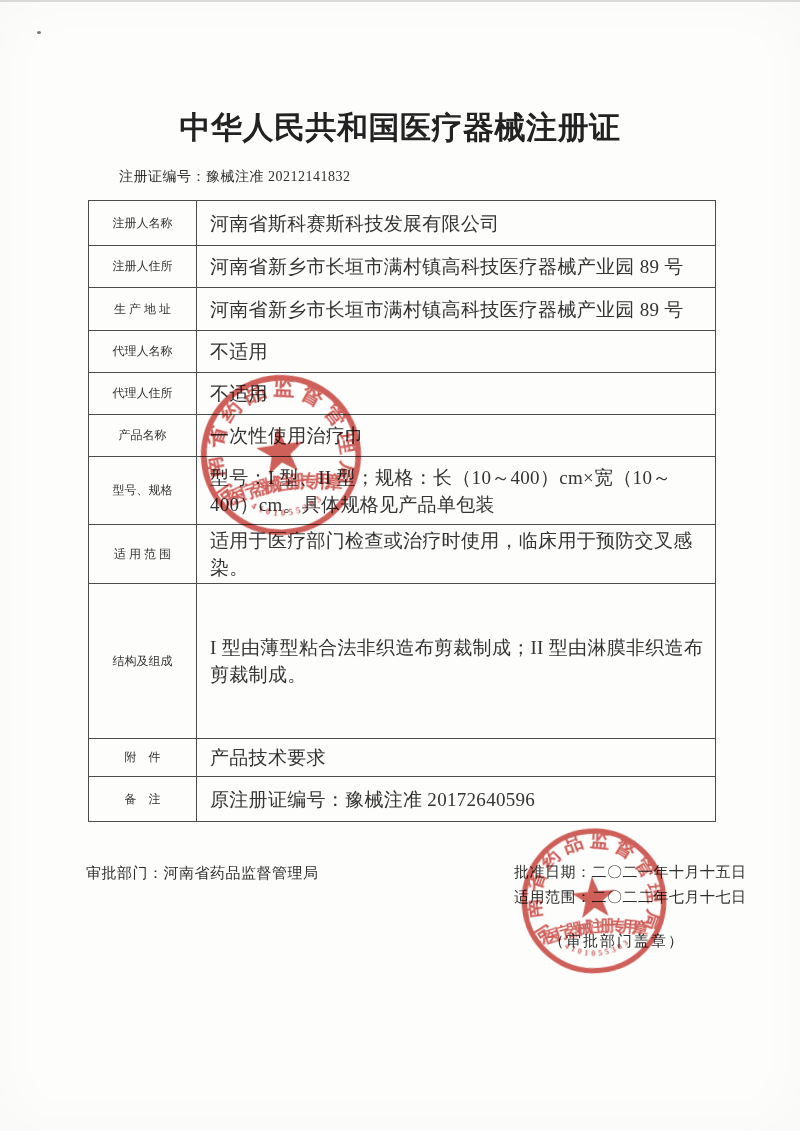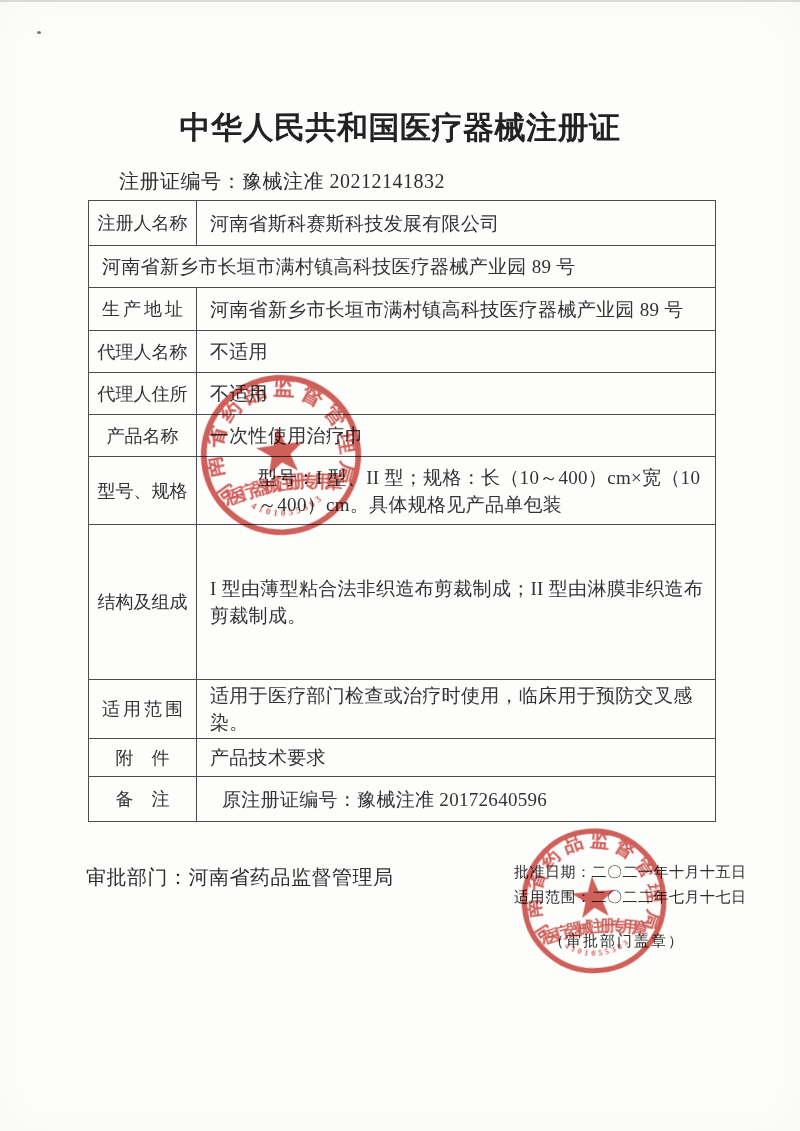--- a/index.html
+++ b/index.html
@@ -11,44 +11,44 @@
     box-shadow:inset 0 0 60px rgba(0,0,0,0.025);
   }
   .scan-edge-top{position:absolute;top:0;left:0;width:100%;height:2px;background:rgba(120,120,120,0.25);}
   .speck{position:absolute;border-radius:50%;background:#4a4a4a;}
   .speck1{left:37px;top:31px;width:4px;height:3px;opacity:.75;}
 
   .doc-title{
     position:absolute;top:107px;left:0;width:100%;
     text-align:center;font-size:31px;font-weight:bold;letter-spacing:0.5px;color:#222;
   }
-  .cert-line{position:absolute;left:119px;top:168px;font-size:20px;letter-spacing:0.5px;}
+  .cert-line{position:absolute;left:119px;top:168px;font-size:14px;letter-spacing:0.5px;}
 
   .cert-table{
     position:absolute;left:88px;top:200px;width:628px;
     border:1.5px solid #4c4c4c;box-sizing:border-box;
     background:transparent;
   }
   .trow{display:flex;box-sizing:border-box;border-bottom:1px solid #4c4c4c;}
   .trow:last-child{border-bottom:none;}
   .tlabel{
     width:108px;flex:0 0 108px;border-right:1px solid #4c4c4c;box-sizing:border-box;
     display:flex;align-items:center;justify-content:center;
-    font-size:18px;text-align:left;color:#333;
+    font-size:12px;text-align:left;color:#333;
   }
   .trow.wide4 .tlabel{letter-spacing:3px;padding-left:3px;}
   .tvalue{
     flex:1;display:flex;align-items:center;
     padding:5px 10px 5px 13px;box-sizing:border-box;
     font-size:19px;line-height:27px;color:#333;letter-spacing:0.3px;
   }
   .h45{height:45px;} .h42{height:42px;} .h43{height:43px;}
-  .h68{height:68px;gap:48px;} .h155{height:155px;} .h59{height:59px;} .h38{height:38px;} .h44{height:44px;gap:12px;}
+  .h68{height:68px;} .h155{height:155px;} .h59{height:59px;} .h38{height:38px;} .h44{height:44px;}
 
-  .footer-dept{position:absolute;left:86px;top:864px;font-size:20px;letter-spacing:0.5px;}
+  .footer-dept{position:absolute;left:86px;top:864px;font-size:15px;letter-spacing:0.5px;}
   .footer-dates{position:absolute;left:514px;top:860px;font-size:15px;line-height:24.5px;letter-spacing:0.5px;}
   .footer-dates div{white-space:nowrap;}
   .seal-note{position:absolute;left:549px;top:932px;font-size:15px;letter-spacing:2px;}
 
   .stamp{
     position:absolute;mix-blend-mode:multiply;opacity:0.86;
     filter:blur(0.35px);
     pointer-events:none;
   }
   .stamp-upper{left:198px;top:372px;width:166px;height:166px;transform:rotate(-8deg);}
@@ -68,20 +68,21 @@
   <div class="cert-line">
     <span>注册证编号：</span><span>豫械注准 20212141832</span>
   </div>
 
   <div class="cert-table">
     <div class="trow h45">
       <div class="tlabel">注册人名称</div>
       <div class="tvalue">河南省斯科赛斯科技发展有限公司</div>
     </div>
     <div class="trow h42">
+      <div class="tlabel">注册人住所</div>
       <div class="tvalue">河南省新乡市长垣市满村镇高科技医疗器械产业园 89 号</div>
     </div>
     <div class="trow h43 wide4">
       <div class="tlabel">生产地址</div>
       <div class="tvalue">河南省新乡市长垣市满村镇高科技医疗器械产业园 89 号</div>
     </div>
     <div class="trow h42">
       <div class="tlabel">代理人名称</div>
       <div class="tvalue">不适用</div>
     </div>
@@ -90,27 +91,27 @@
       <div class="tvalue">不适用</div>
     </div>
     <div class="trow h42">
       <div class="tlabel">产品名称</div>
       <div class="tvalue">一次性使用治疗巾</div>
     </div>
     <div class="trow h68">
       <div class="tlabel">型号、规格</div>
       <div class="tvalue">型号：I 型、II 型；规格：长（10～400）cm×宽（10～400）cm。具体规格见产品单包装</div>
     </div>
+    <div class="trow h59 wide4">
+      <div class="tlabel">适用范围</div>
+      <div class="tvalue">适用于医疗部门检查或治疗时使用，临床用于预防交叉感染。</div>
+    </div>
     <div class="trow h155">
       <div class="tlabel">结构及组成</div>
       <div class="tvalue">I 型由薄型粘合法非织造布剪裁制成；II 型由淋膜非织造布剪裁制成。</div>
-    </div>
-    <div class="trow h59 wide4">
-      <div class="tlabel">适用范围</div>
-      <div class="tvalue">适用于医疗部门检查或治疗时使用，临床用于预防交叉感染。</div>
     </div>
     <div class="trow h38">
       <div class="tlabel">附　件</div>
       <div class="tvalue">产品技术要求</div>
     </div>
     <div class="trow h44">
       <div class="tlabel">备　注</div>
       <div class="tvalue">原注册证编号：豫械注准 20172640596</div>
     </div>
   </div>

